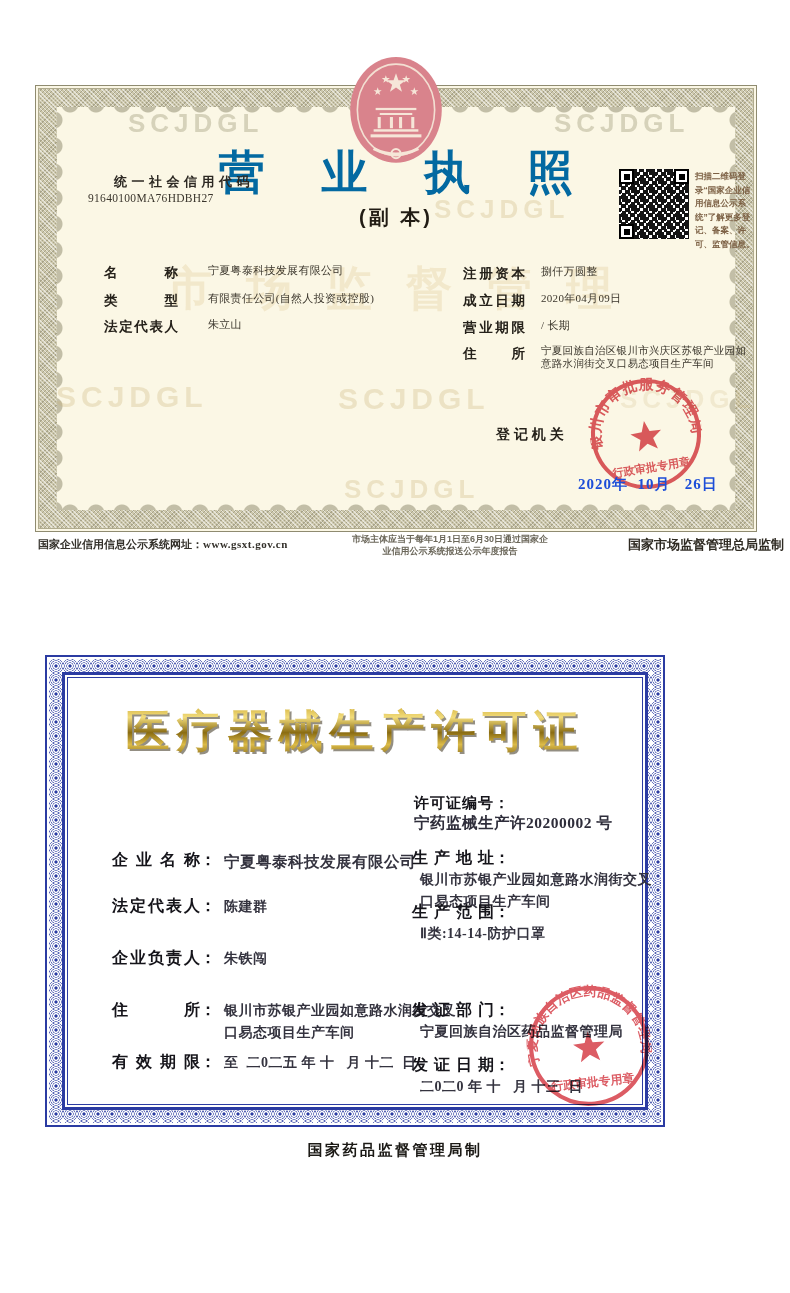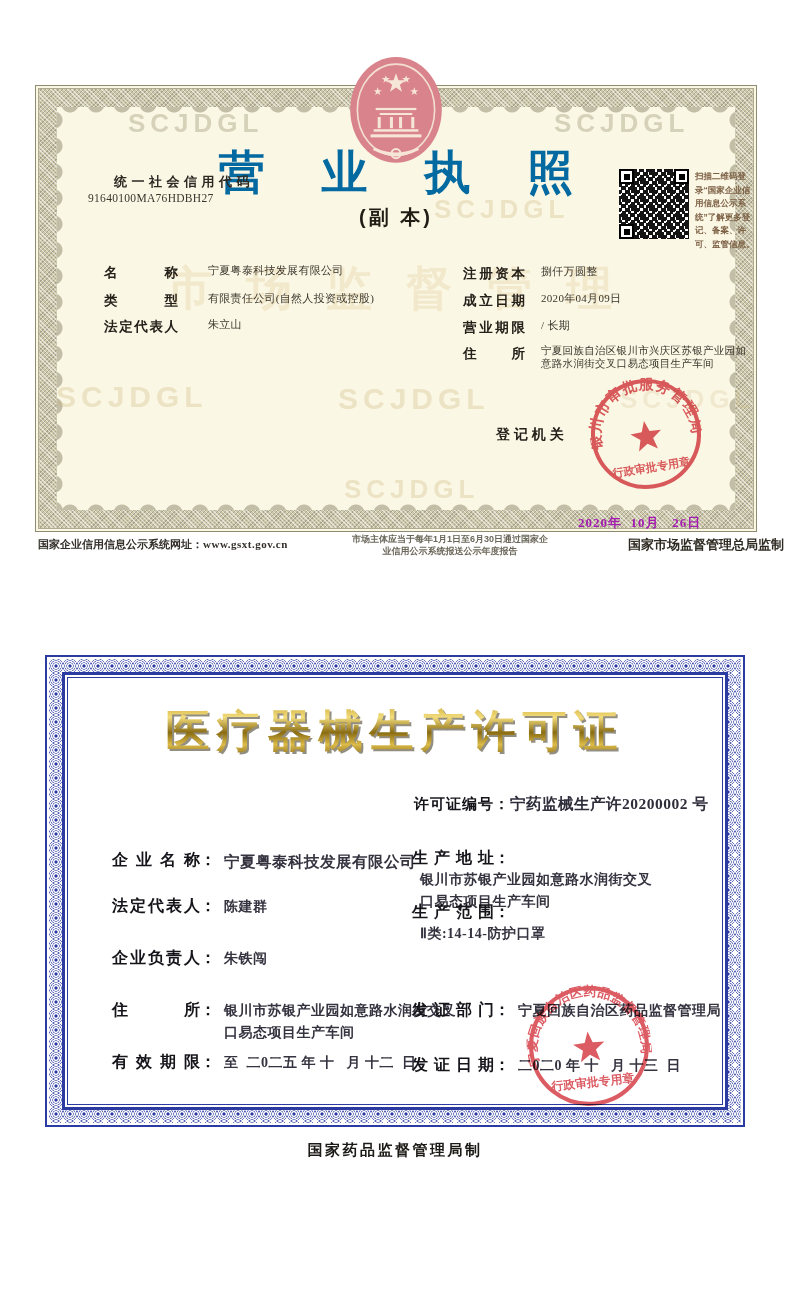--- a/index.html
+++ b/index.html
@@ -42,31 +42,31 @@
   .f1 .lb{font-weight:bold;font-size:13.5px;color:#25211a;}
   .f1 .vl{display:inline-block;vertical-align:top;font-family:"Liberation Serif",serif;font-size:10.5px;line-height:12.5px;color:#3b362c;letter-spacing:.3px;}
   .lb-l{width:74px;}
   .lb-r{width:62px;font-size:13px;}
   .vl-l{width:266px;margin-left:30px;}
   .vl-r{width:214px;margin-left:16px;}
 
   .registrar{position:absolute;left:460px;top:340px;width:86px;font-size:14px;font-weight:bold;color:#25211a;}
   .seal{position:absolute;mix-blend-mode:multiply;opacity:.88;}
   .seal-1{left:554px;top:292px;width:112px;height:112px;transform:rotate(-9deg);}
-  .c1-date{position:absolute;left:542px;top:389px;font-family:"Liberation Serif",serif;font-size:13px;font-weight:bold;letter-spacing:1px;color:#a21caf;margin-top:39px;}
+  .c1-date{position:absolute;left:542px;top:389px;font-family:"Liberation Serif",serif;font-size:15px;font-weight:bold;letter-spacing:1px;color:#1d4ed8;}
 
   .f1-footer-left{position:absolute;left:38px;top:537px;font-size:11px;font-weight:bold;color:#33302a;}
   .f1-footer-left .url{font-family:"Liberation Serif",serif;letter-spacing:.5px;}
   .f1-footer-center{position:absolute;left:350px;top:534px;width:200px;font-size:9px;line-height:1.3;color:#6b675a;text-align:center;font-weight:bold;}
   .f1-footer-right{position:absolute;left:628px;top:536px;font-size:13px;font-weight:bold;color:#2e2a22;}
 
   .emblem{position:absolute;left:309px;top:-31px;width:102px;height:120px;}
 
   
-  .c2{position:absolute;left:45px;top:655px;width:700px;height:472px;box-sizing:border-box;border:2px solid #2b3ba2;background:#fff;padding:2px;}
+  .c2{position:absolute;left:45px;top:655px;width:620px;height:472px;box-sizing:border-box;border:2px solid #2b3ba2;background:#fff;padding:2px;}
   .c2-band{height:100%;box-sizing:border-box;padding:13px;background:
       radial-gradient(circle at 7px 7px,#2b3ba2 1.3px,#fff 1.9px 2.7px,#2b3ba2 3.3px,#fff 3.9px 4.7px,#2b3ba2 5.3px,#fff 5.9px 6.5px,rgba(43,59,162,.85) 7px,#fff 7.6px) 0 0/14px 14px;}
   .c2-inner{height:100%;box-sizing:border-box;border:3px solid #2b3ba2;background:#fff;padding:2px;}
   .c2-inner2{height:100%;box-sizing:border-box;border:1px solid #2b3ba2;background:#fff;position:relative;}
 
   .c2-title{position:absolute;left:0;right:0;top:24px;text-align:center;font-size:44px;font-weight:bold;letter-spacing:7px;
     background:linear-gradient(180deg,#caa62e 0%,#f2dc7c 26%,#8a6c12 52%,#dcbb48 72%,#6f540c 100%);
     -webkit-background-clip:text;background-clip:text;color:transparent;
     filter:drop-shadow(2px 2px 0 rgba(40,30,6,.5));}
   .lic-row{position:absolute;left:346px;top:116px;}

